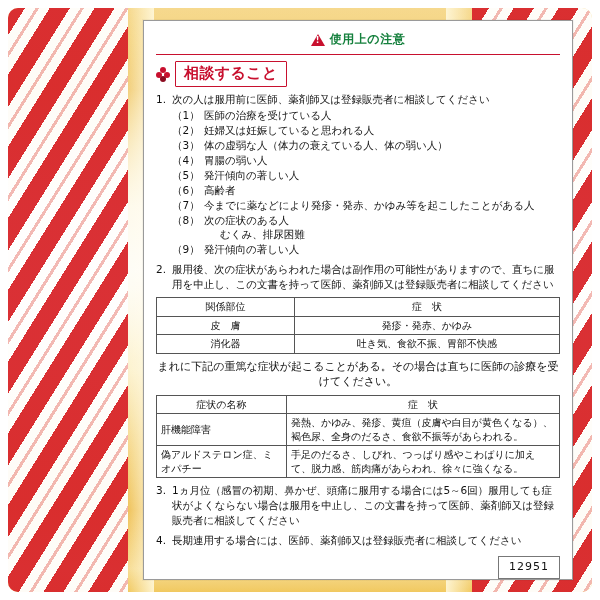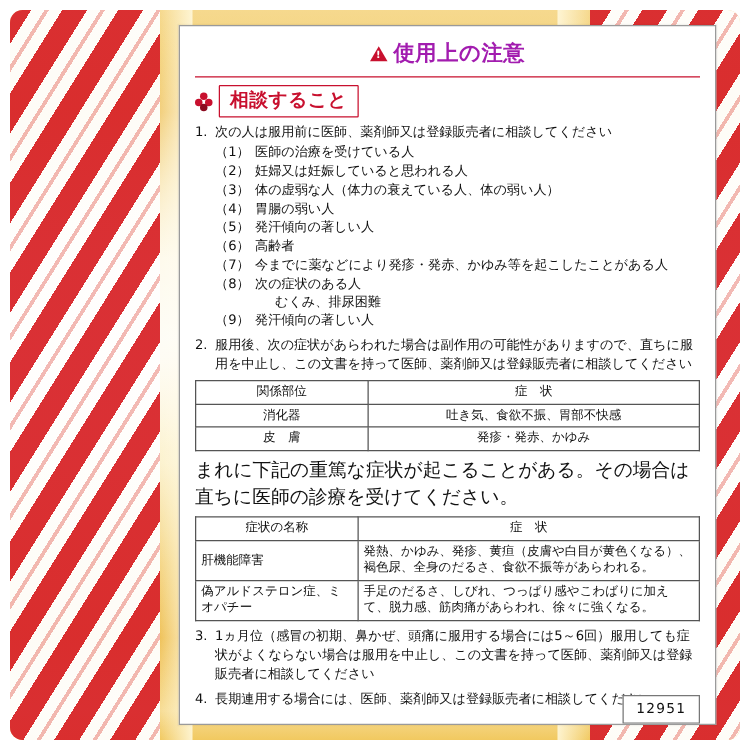--- a/index.html
+++ b/index.html
@@ -93,23 +93,23 @@
     padding: 8px 12px 6px 12px;
     font-size: 10.5px;
     line-height: 1.42;
     color: #111111;
     overflow: hidden;
   }
 
   
   .doc-title {
     text-align: center;
-    font-size: 17px;
+    font-size: 12px;
     font-weight: bold;
-    color: #a21caf;
+    color: #15803d;
     letter-spacing: .5px;
     margin: 2px 0 6px 0;
     display: flex;
     align-items: center;
     justify-content: center;
     gap: 5px;
   }
   .warn-tri {
     display: inline-block;
     width: 0; height: 0;
@@ -206,21 +206,21 @@
   }
   table.t th {
     font-weight: normal;
     text-align: center;
     background: #ffffff;
   }
   table.t td.c { text-align: center; }
   .col-left { width: 32%; margin-left: 39px; }
   .col-left2 { width: 30%; }
 
-  .note-line { font-size: 15px; margin: 5px 0 2px 0; }
+  .note-line { font-size: 11px; margin: 5px 0 2px 0; text-align: center; }
 
   
   .lot {
     position: absolute;
     right: 12px;
     bottom: 0;
     border: 1px solid #777777;
     font-size: 11px;
     padding: 2px 10px 3px 10px;
     background: #ffffff;
@@ -308,26 +308,26 @@
       <span class="body">服用後、次の症状があらわれた場合は副作用の可能性がありますので、直ちに服用を中止し、この文書を持って医師、薬剤師又は登録販売者に相談してください</span>
     </div>
 
     <table class="t">
       <tbody>
           <tr>
         <th class="col-left">関係部位</th>
         <th>症　状</th>
       </tr>
       <tr>
+        <td class="c">皮　膚</td>
+        <td class="c">発疹・発赤、かゆみ</td>
+      </tr>
+      <tr>
         <td class="c">消化器</td>
         <td class="c">吐き気、食欲不振、胃部不快感</td>
-      </tr>
-      <tr>
-        <td class="c">皮　膚</td>
-        <td class="c">発疹・発赤、かゆみ</td>
       </tr>
     </tbody>
       </table>
 
     <div class="note-line">まれに下記の重篤な症状が起こることがある。その場合は直ちに医師の診療を受けてください。</div>
 
     <table class="t">
       <tbody>
           <tr>
         <th class="col-left2">症状の名称</th>

